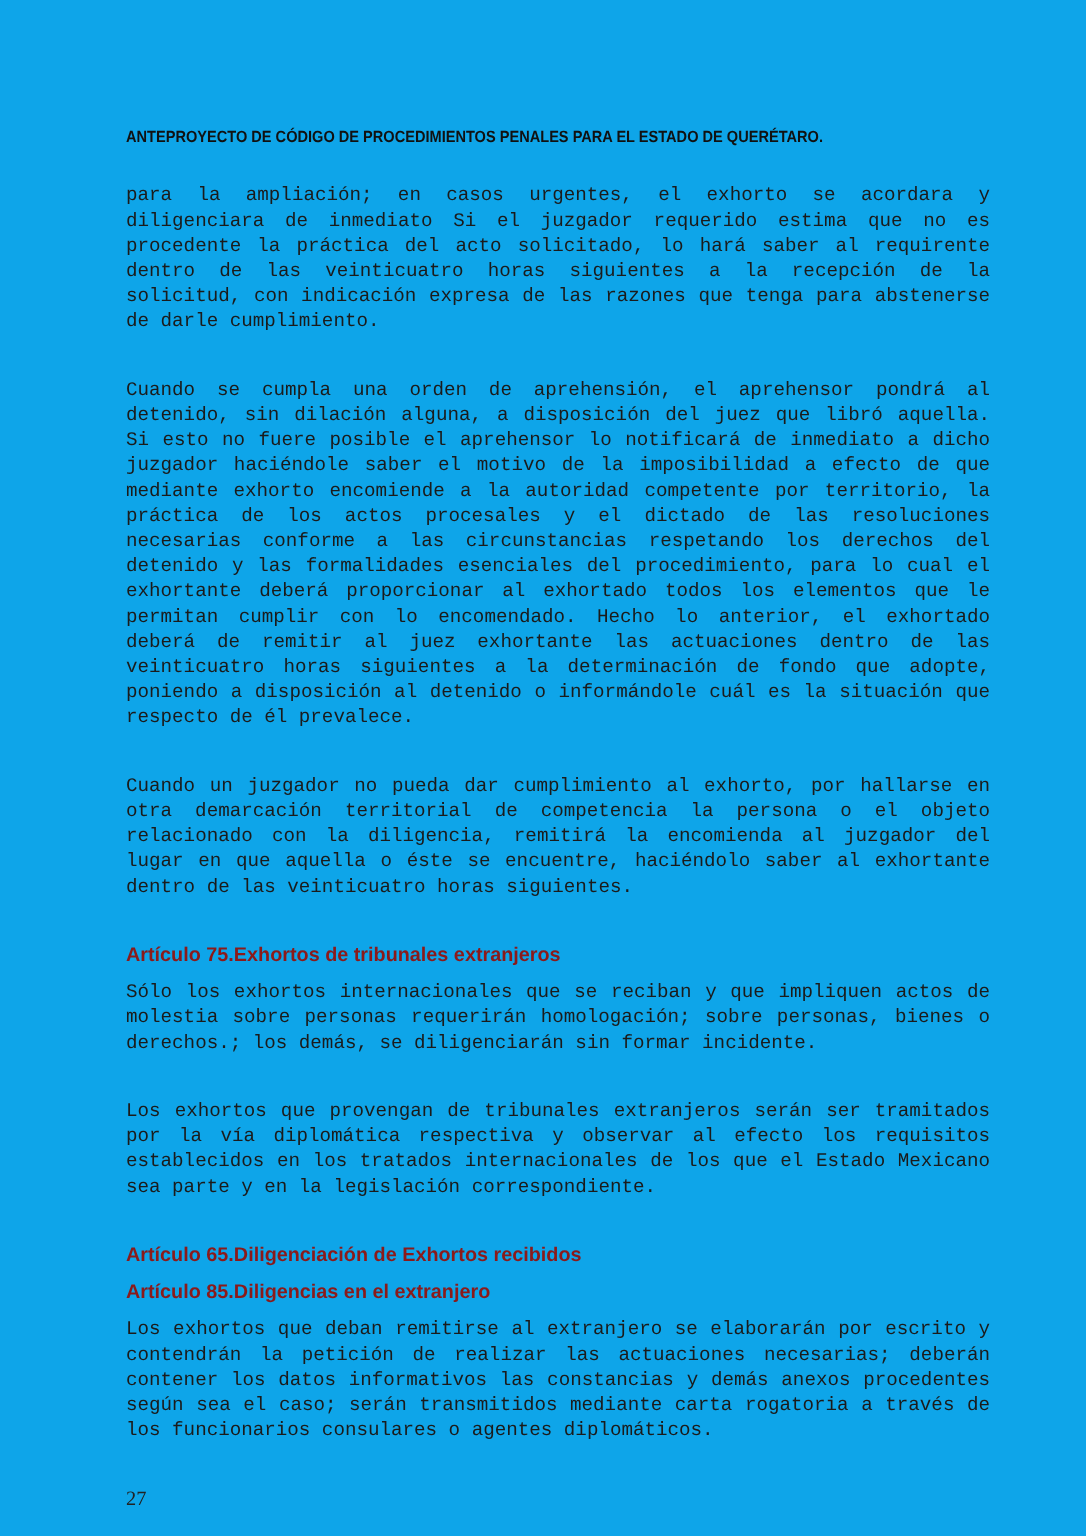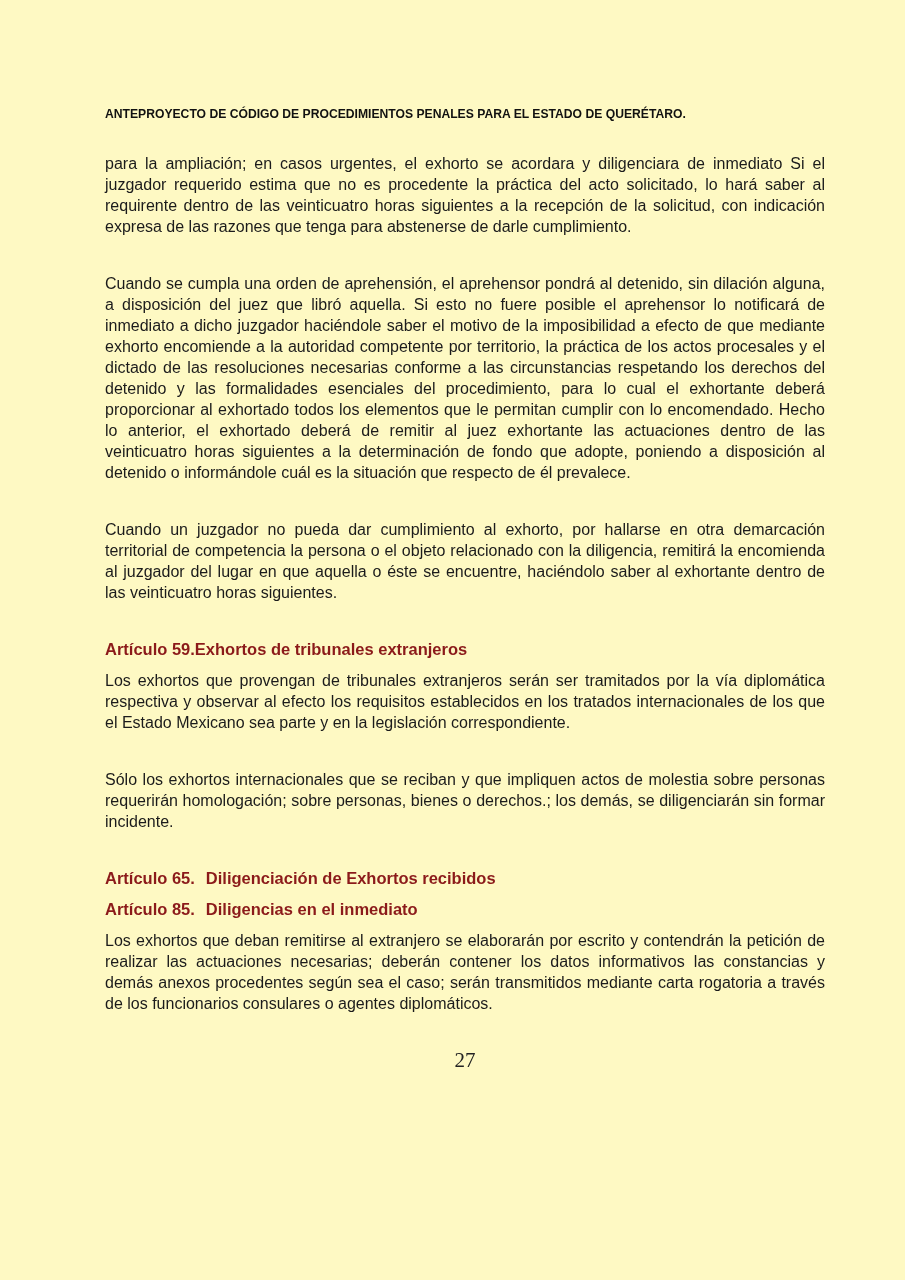--- a/index.html
+++ b/index.html
@@ -4,21 +4,21 @@
 <style>
   html, body {
     margin: 0;
     padding: 0;
     background: #ffffff;
   }
   .page {
     position: relative;
     width: 905px;
     height: 1280px;
-    background: #fef9c3;
+    background: #0ea5e9;
     overflow: hidden;
     font-family: "Liberation Sans", sans-serif;
     color: #1b1b1b;
   }
   .content {
     position: absolute;
     left: 105px;
     top: 106px;
     width: 720px;
   }
@@ -30,65 +30,65 @@
     white-space: nowrap;
     transform: scaleX(0.90);
     transform-origin: 0 50%;
     margin: 0 0 31px 0;
   }
   .para {
     font-size: 16px;
     line-height: 21px;
     text-align: justify;
     margin: 0 0 36px 0;
+    font-family: Liberation Mono, monospace;
   }
   .article-heading {
     font-size: 16.5px;
     line-height: 21px;
     font-weight: bold;
     margin: 0 0 10px 0;
   }
   .article-title {
-    margin-left: 11px;
   }
   .article-title.wide {
     margin-left: 0;
   }
   .page-number {
     font-family: "Liberation Serif", serif;
-    font-size: 21px;
+    font-size: 17px;
     line-height: 20px;
     color: #222222;
-    text-align: center;
+    text-align: left;
     margin: 6px 0 16px 0;
   }
 </style>
 </head>
 <body>
 
 <div class="page">
   <div class="content">
 
     <div class="doc-header">ANTEPROYECTO DE CÓDIGO DE PROCEDIMIENTOS PENALES PARA EL ESTADO DE QUERÉTARO.</div>
 
     <p class="para">para la ampliación; en casos urgentes, el exhorto se acordara y diligenciara de inmediato Si el juzgador requerido estima que no es procedente la práctica del acto solicitado, lo hará saber al requirente dentro de las veinticuatro horas siguientes a la recepción de la solicitud, con indicación expresa de las razones que tenga para abstenerse de darle cumplimiento.</p>
 
     <p class="para">Cuando se cumpla una orden de aprehensión, el aprehensor pondrá al detenido, sin dilación alguna, a disposición del juez que libró aquella. Si esto no fuere posible el aprehensor lo notificará de inmediato a dicho juzgador haciéndole saber el motivo de la imposibilidad a efecto de que mediante exhorto encomiende a la autoridad competente por territorio, la práctica de los actos procesales y el dictado de las resoluciones necesarias conforme a las circunstancias respetando los derechos del detenido y las formalidades esenciales del procedimiento, para lo cual el exhortante deberá proporcionar al exhortado todos los elementos que le permitan cumplir con lo encomendado. Hecho lo anterior, el exhortado deberá de remitir al juez exhortante las actuaciones dentro de las veinticuatro horas siguientes a la determinación de fondo que adopte, poniendo a disposición al detenido o informándole cuál es la situación que respecto de él prevalece.</p>
 
     <p class="para">Cuando un juzgador no pueda dar cumplimiento al exhorto, por hallarse en otra demarcación territorial de competencia la persona o el objeto relacionado con la diligencia, remitirá la encomienda al juzgador del lugar en que aquella o éste se encuentre, haciéndolo saber al exhortante dentro de las veinticuatro horas siguientes.</p>
 
-    <h2 class="article-heading heading-accent" style="color: rgb(139, 26, 26);"><span>Artículo 59.</span><span class="article-title wide">Exhortos de tribunales extranjeros</span></h2>
+    <h2 class="article-heading heading-accent" style="color: rgb(139, 26, 26);"><span>Artículo 75.</span><span class="article-title wide">Exhortos de tribunales extranjeros</span></h2>
+
+    <p class="para">Sólo los exhortos internacionales que se reciban y que impliquen actos de molestia sobre personas requerirán homologación; sobre personas, bienes o derechos.; los demás, se diligenciarán sin formar incidente.</p>
 
     <p class="para">Los exhortos que provengan de tribunales extranjeros serán ser tramitados por la vía diplomática respectiva y observar al efecto los requisitos establecidos en los tratados internacionales de los que el Estado Mexicano sea parte y en la legislación correspondiente.</p>
-
-    <p class="para">Sólo los exhortos internacionales que se reciban y que impliquen actos de molestia sobre personas requerirán homologación; sobre personas, bienes o derechos.; los demás, se diligenciarán sin formar incidente.</p>
 
     <h2 class="article-heading heading-accent" style="color: rgb(139, 26, 26);"><span>Artículo 65.</span><span class="article-title">Diligenciación de Exhortos recibidos</span></h2>
 
 
-    <h2 class="article-heading heading-accent" style="color: rgb(139, 26, 26);"><span>Artículo 85.</span><span class="article-title">Diligencias en el inmediato</span></h2>
+    <h2 class="article-heading heading-accent" style="color: rgb(139, 26, 26);"><span>Artículo 85.</span><span class="article-title">Diligencias en el extranjero</span></h2>
 
     <p class="para">Los exhortos que deban remitirse al extranjero se elaborarán por escrito y contendrán la petición de realizar las actuaciones necesarias; deberán contener los datos informativos las constancias y demás anexos procedentes según sea el caso; serán transmitidos mediante carta rogatoria a través de los funcionarios consulares o agentes diplomáticos.</p>
 
     <div class="page-number">27</div>
 
   </div>
 </div>
 
 </body></html>

